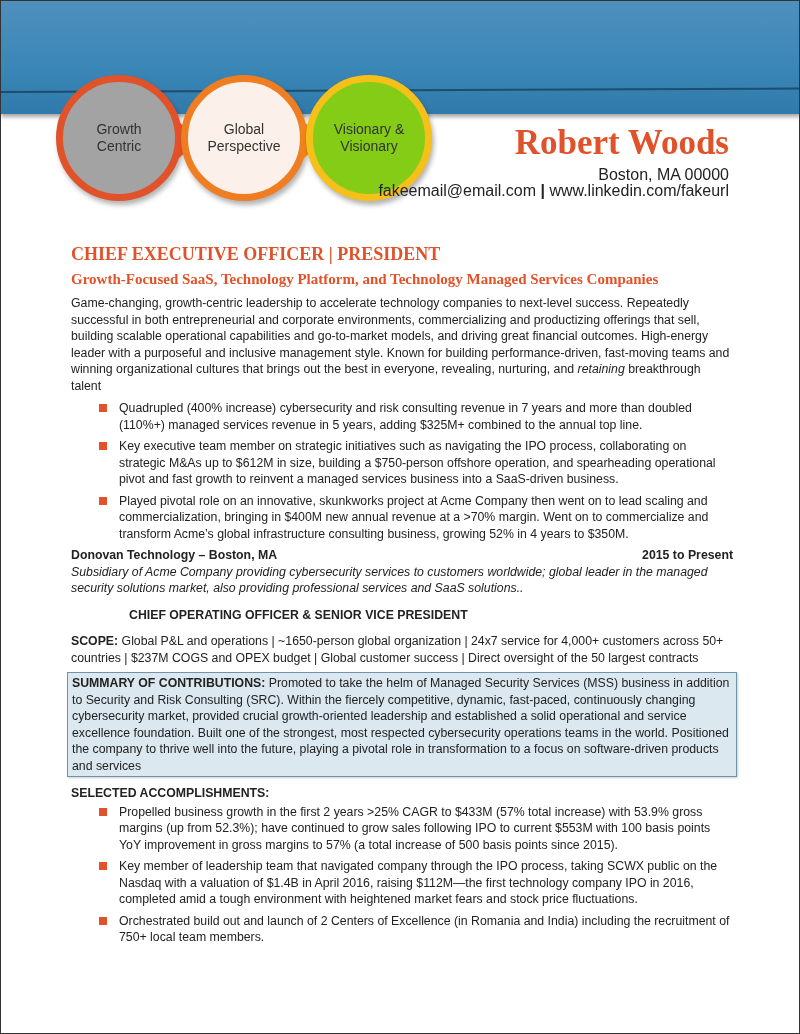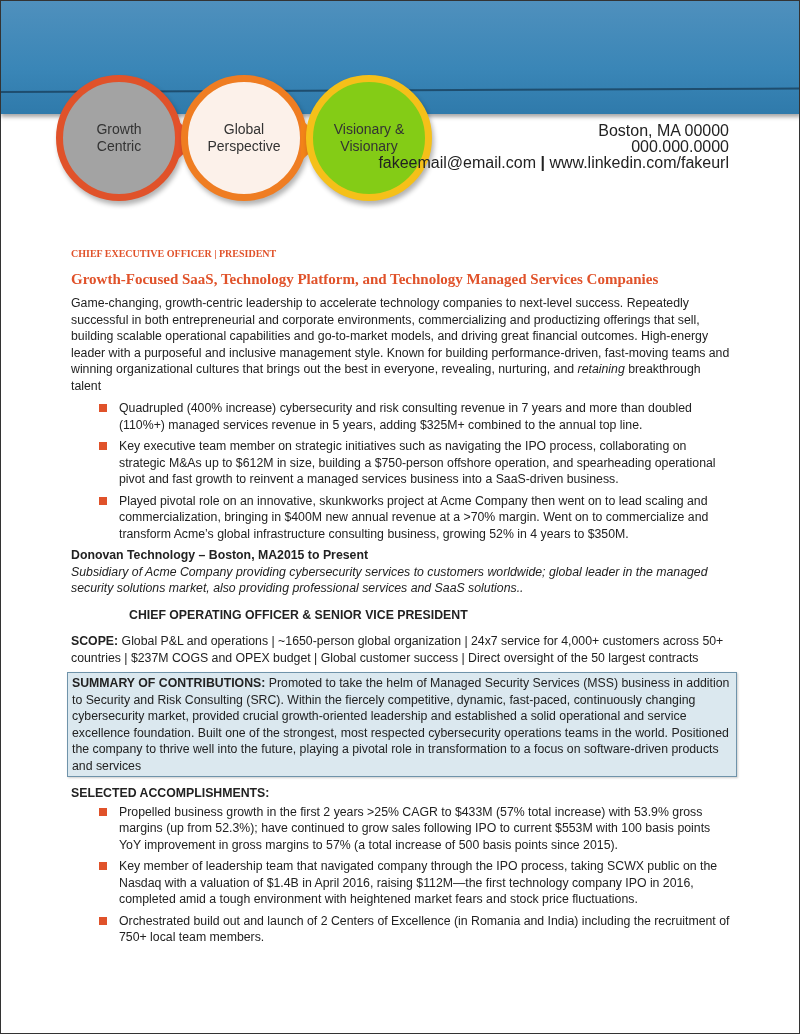--- a/index.html
+++ b/index.html
@@ -12,28 +12,28 @@
   .c1{left:0;border-color:#e0522a;background:#a3a3a3;}
   .c2{left:125px;border-color:#ef7d22;background:#fcf1ea;}
   .c3{left:250px;border-color:#f5c019;background:#84cc16;}
   .arrow{position:absolute;top:44px;width:0;height:0;border-top:21px solid transparent;border-bottom:21px solid transparent;}
   .a1{left:120px;border-left:22px solid #e5502a;}
   .a2{left:245px;border-left:22px solid #f28318;}
   .contact{position:absolute;right:70px;top:122px;text-align:right;}
   .name{font-family:"Liberation Serif",serif;font-weight:bold;font-size:35px;color:#e0522a;line-height:40px;margin-bottom:4px;}
   .contact .line{font-size:16px;line-height:16px;color:#222;}
   .content{position:absolute;left:70px;top:243px;width:662px;font-size:12.3px;line-height:16.5px;}
-  .h-title{font-family:"Liberation Serif",serif;font-weight:bold;color:#e0522a;font-size:10px;line-height:20px;margin:0 0 5px 0;}
+  .h-title{font-family:"Liberation Serif",serif;font-weight:bold;color:#e0522a;font-size:18px;line-height:20px;margin:0 0 5px 0;}
   .h-sub{font-family:"Liberation Serif",serif;font-weight:bold;color:#e0522a;font-size:15px;line-height:20px;margin:0 0 6px 0;}
   p{margin:0;}
   ul.bullets{list-style:none;margin:6px 0 0 0;padding:0 0 0 28px;}
   ul.bullets li{position:relative;padding-left:20px;margin-bottom:5px;}
   ul.bullets li .sq{position:absolute;left:0;top:4px;width:8px;height:8px;background:#e0522a;}
   .sec-head{font-family:"Liberation Serif",serif;font-weight:bold;color:#e0522a;font-size:15px;line-height:20px;margin:22px 0 8px 0;}
-  .job-row{display:flex;justify-content:flex-start;font-weight:bold;}
+  .job-row{display:flex;justify-content:space-between;font-weight:bold;}
   .italic{font-style:italic;}
   .role{font-weight:bold;margin:10px 0 10px 58px;}
   .scope{margin-bottom:6px;}
   .summary-box{background:#dbe8ef;border:1px solid #6f93aa;padding:2px 4px 2px 4px;margin:0 -4px 8px -4px;box-shadow:1px 1px 2px rgba(0,0,0,0.2);}
   b{font-weight:bold;}
   .acc-head{font-weight:bold;}
   ul.acc{margin-top:2px;}
 </style>
 </head>
 <body>
@@ -52,22 +52,22 @@
     <div class="circle c2">
       <div><span>Global</span><br><span>Perspective</span></div>
     </div>
     <div class="arrow a2"></div>
     <div class="circle c3">
       <div><span>Visionary &amp;</span><br><span>Visionary</span></div>
     </div>
   </div>
 
   <div class="contact">
+    <div class="name">Robert Woods</div>
     <div class="line">Boston, MA 00000</div>
-    <div class="line">000.000.0000</div>
     <div class="line"><span>fakeemail@email.com</span><b> | </b><span>www.linkedin.com/fakeurl</span></div>
   </div>
 
   <div class="content">
     <div class="h-title">CHIEF EXECUTIVE OFFICER | PRESIDENT</div>
     <div class="h-sub">Growth-Focused SaaS, Technology Platform, and Technology Managed Services Companies</div>
     <p><span>Game-changing, growth-centric leadership to accelerate technology companies to next-level success. Repeatedly successful in both entrepreneurial and corporate environments, commercializing and productizing offerings that sell, building scalable operational capabilities and go-to-market models, and driving great financial outcomes. High-energy leader with a purposeful and inclusive management style. Known for building performance-driven, fast-moving teams and winning organizational cultures that brings out the best in everyone, revealing, nurturing, and </span><i>retaining</i><span> breakthrough talent</span></p>
     <ul class="bullets">
       <li><span class="sq"></span><span>Quadrupled (400% increase) cybersecurity and risk consulting revenue in 7 years and more than doubled (110%+) managed services revenue in 5 years, adding $325M+ combined to the annual top line.</span></li>
       <li><span class="sq"></span><span>Key executive team member on strategic initiatives such as navigating the IPO process, collaborating on strategic M&amp;As up to $612M in size, building a $750-person offshore operation, and spearheading operational pivot and fast growth to reinvent a managed services business into a SaaS-driven business.</span></li>

